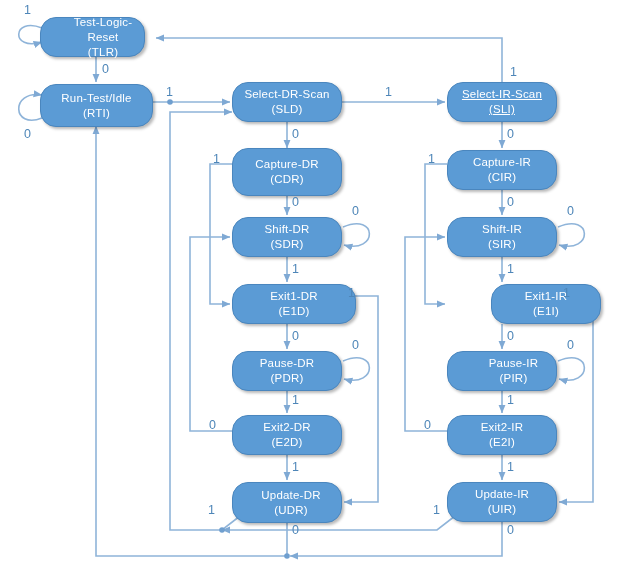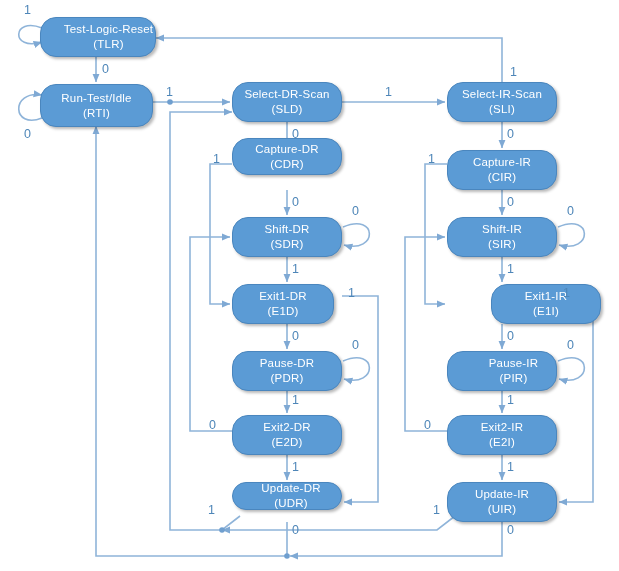--- a/index.html
+++ b/index.html
@@ -113,53 +113,53 @@
 
       <path d="M455,516 L437,530 L222,530" marker-end=""></path>
     </g>
     <g fill="#6F9FCF" stroke="none">
       <circle cx="170" cy="102" r="2.8"></circle>
       <circle cx="222" cy="530" r="2.8"></circle>
       <circle cx="287" cy="556" r="2.8"></circle>
     </g>
   </svg>
 
-  <div class="node" style="left:40px;top:17px;width:116px;height:40px;padding-left:21px;">
+  <div class="node" style="left:40px;top:17px;width:105px;height:40px;padding-left:21px;">
     <span class="n1">Test-Logic-Reset</span>
     <span class="n2">(TLR)</span>
   </div>
   <div class="node" style="left:40px;top:84px;width:113px;height:43px;">
     <span class="n1">Run-Test/Idle</span>
     <span class="n2">(RTI)</span>
   </div>
   <div class="node" style="left:232px;top:82px;width:110px;height:40px;">
     <span class="n1">Select-DR-Scan</span>
     <span class="n2">(SLD)</span>
   </div>
-  <div class="node" style="left:447px;top:82px;width:110px;height:40px;">
+  <div class="node" style="left:447px;top:82px;width:110px;height:40px;text-decoration:underline;">
     <span class="n1">Select-IR-Scan</span>
     <span class="n2">(SLI)</span>
   </div>
-  <div class="node" style="left:232px;top:138px;width:110px;height:37px;">
+  <div class="node" style="left:232px;top:148px;width:110px;height:48px;">
     <span class="n1">Capture-DR</span>
     <span class="n2">(CDR)</span>
   </div>
   <div class="node" style="left:232px;top:217px;width:110px;height:40px;">
     <span class="n1">Shift-DR</span>
     <span class="n2">(SDR)</span>
   </div>
   <div class="node" style="left:447px;top:150px;width:110px;height:40px;">
     <span class="n1">Capture-IR</span>
     <span class="n2">(CIR)</span>
   </div>
   <div class="node" style="left:447px;top:217px;width:110px;height:40px;">
     <span class="n1">Shift-IR</span>
     <span class="n2">(SIR)</span>
   </div>
-  <div class="node" style="left:232px;top:284px;width:102px;height:40px;">
+  <div class="node" style="left:232px;top:284px;width:124px;height:40px;">
     <span class="n1">Exit1-DR</span>
     <span class="n2">(E1D)</span>
   </div>
   <div class="node" style="left:447px;top:284px;width:110px;height:40px;margin-left:44px;">
     <span class="n1">Exit1-IR</span>
     <span class="n2">(E1I)</span>
   </div>
   <div class="node" style="left:232px;top:351px;width:110px;height:40px;">
     <span class="n1">Pause-DR</span>
     <span class="n2">(PDR)</span>
@@ -169,21 +169,21 @@
     <span class="n2">(PIR)</span>
   </div>
   <div class="node" style="left:232px;top:415px;width:110px;height:40px;">
     <span class="n1">Exit2-DR</span>
     <span class="n2">(E2D)</span>
   </div>
   <div class="node" style="left:447px;top:415px;width:110px;height:40px;">
     <span class="n1">Exit2-IR</span>
     <span class="n2">(E2I)</span>
   </div>
-  <div class="node" style="left:232px;top:482px;width:110px;height:28px;padding-left:8px;">
+  <div class="node" style="left:232px;top:482px;width:110px;height:41px;padding-left:8px;">
     <span class="n1">Update-DR</span>
     <span class="n2">(UDR)</span>
   </div>
   <div class="node" style="left:447px;top:482px;width:110px;height:40px;">
     <span class="n1">Update-IR</span>
     <span class="n2">(UIR)</span>
   </div>
 
   <div class="lbl" style="left:24px;top:4px;">1</div>
   <div class="lbl" style="left:102px;top:63px;">0</div>

